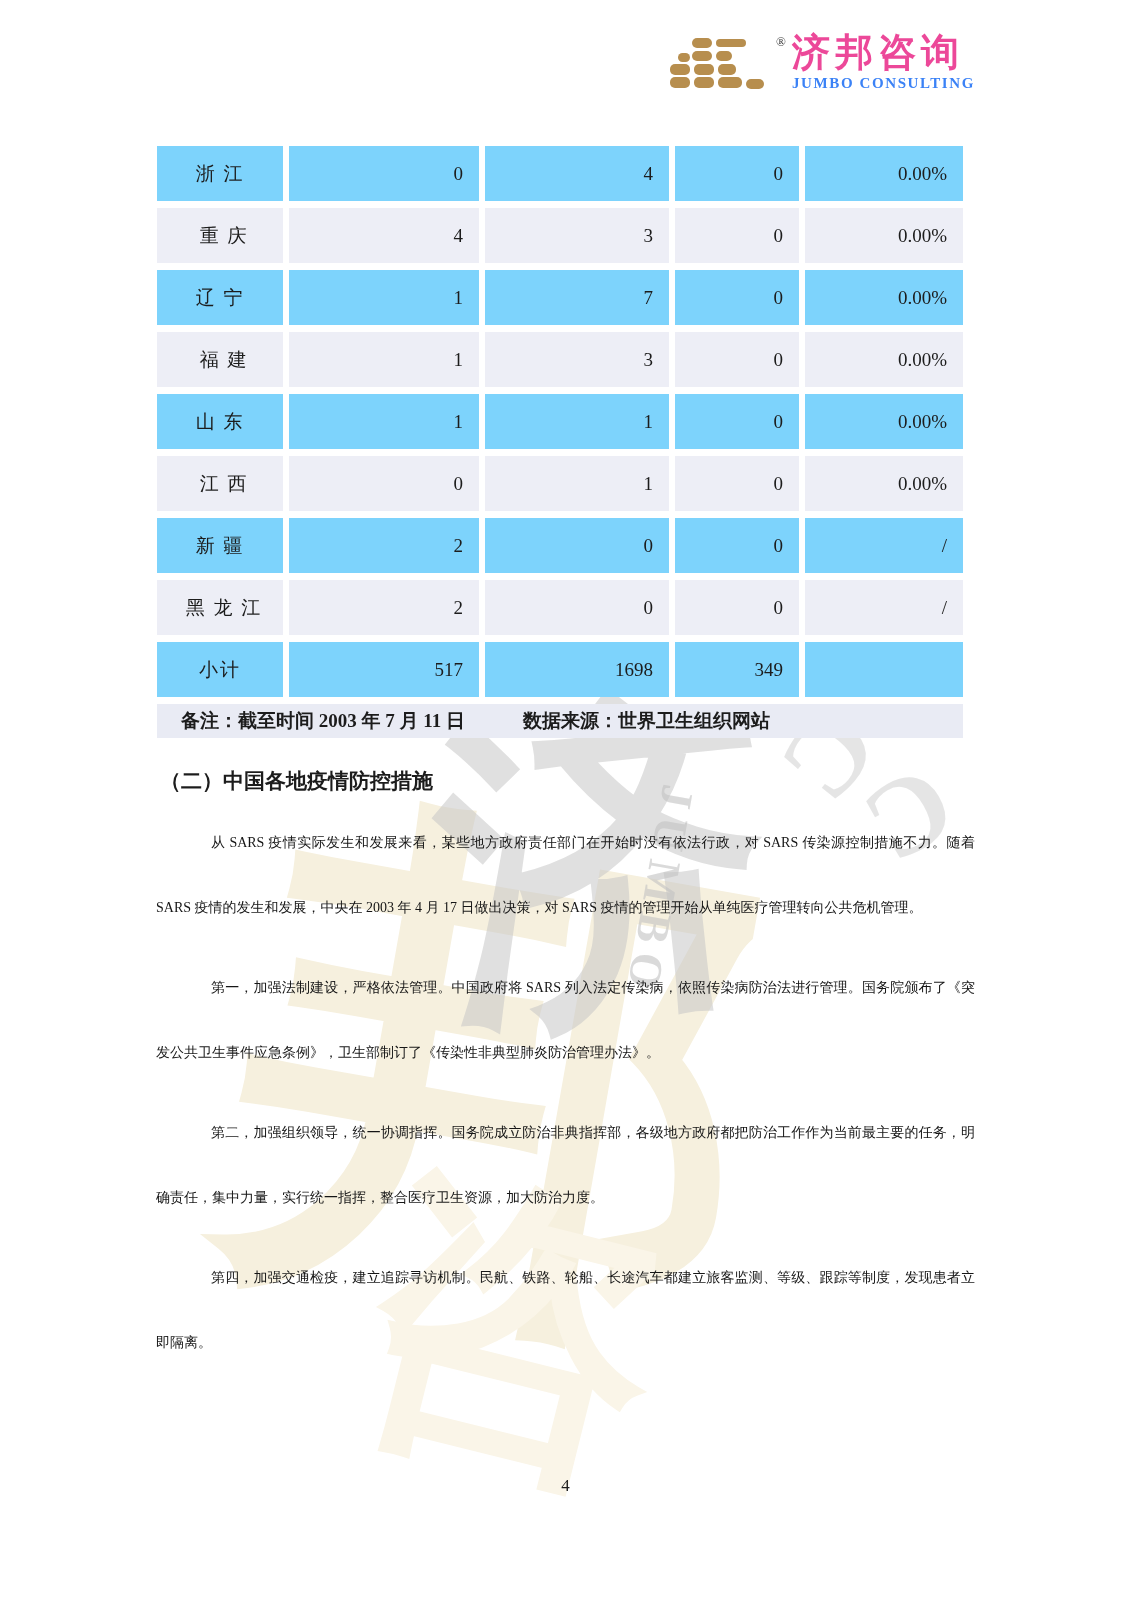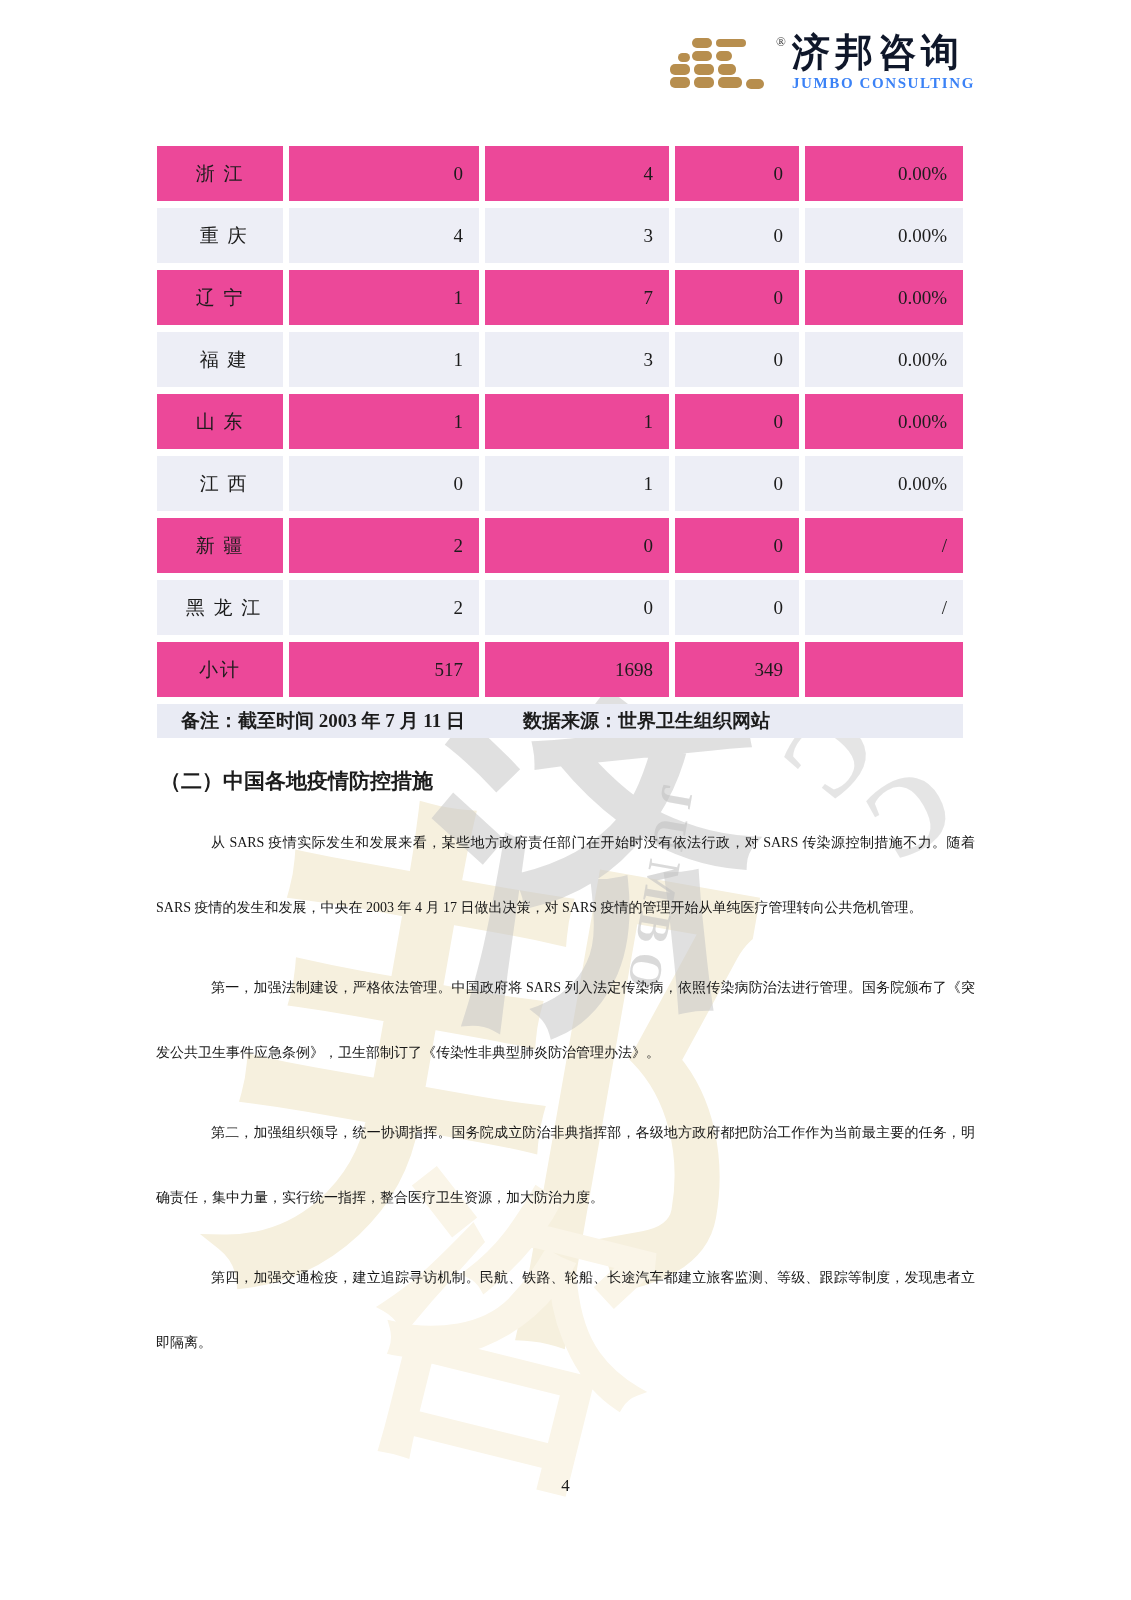--- a/index.html
+++ b/index.html
@@ -57,34 +57,34 @@
   .p5  { left:48px; top:13px; width:16px; height:10px; }
   .p6  { left:2px;  top:26px; width:20px; height:11px; }
   .p7  { left:26px; top:26px; width:20px; height:11px; }
   .p8  { left:50px; top:26px; width:18px; height:11px; }
   .p9  { left:2px;  top:39px; width:20px; height:11px; }
   .p10 { left:26px; top:39px; width:20px; height:11px; }
   .p11 { left:50px; top:39px; width:24px; height:11px; }
   .p12 { left:78px; top:41px; width:18px; height:10px; }
   .logo-reg { font-size: 13px; color: #444; margin-top: 2px; }
   .logo-text { display: flex; flex-direction: column; }
-  .logo-zh { font-size: 38px; font-weight: bold; letter-spacing: 5px; line-height: 1.1; color: #0f172a; }
+  .logo-zh { font-size: 38px; font-weight: bold; letter-spacing: 5px; line-height: 1.1; color: #ec4899; }
   .logo-en { font-size: 15px; font-weight: bold; letter-spacing: 1.6px; color: #3b82f6; margin-top: 1px; }
 
   
   table.data {
     width: 818px;
     border-collapse: separate;
     border-spacing: 6px 7px;
     table-layout: fixed;
     margin-left: -5px;
     font-size: 19px;
   }
   table.data td { height: 55px; vertical-align: middle; }
-  tr.dark td  { background: #ec4899; }
+  tr.dark td  { background: #7dd3fc; }
   tr.light td { background: #edeef6; padding-left: 8px; }
   td.prov { text-align: center; letter-spacing: 2px; }
   td.num  { text-align: right; padding-right: 16px; }
   tr.note-row td {
     background: #e9ebf4; height: 34px; text-align: left;
     padding-left: 24px; font-weight: bold; font-size: 19px;
   }
   .note-gap { display: inline-block; width: 58px; }
 
   

